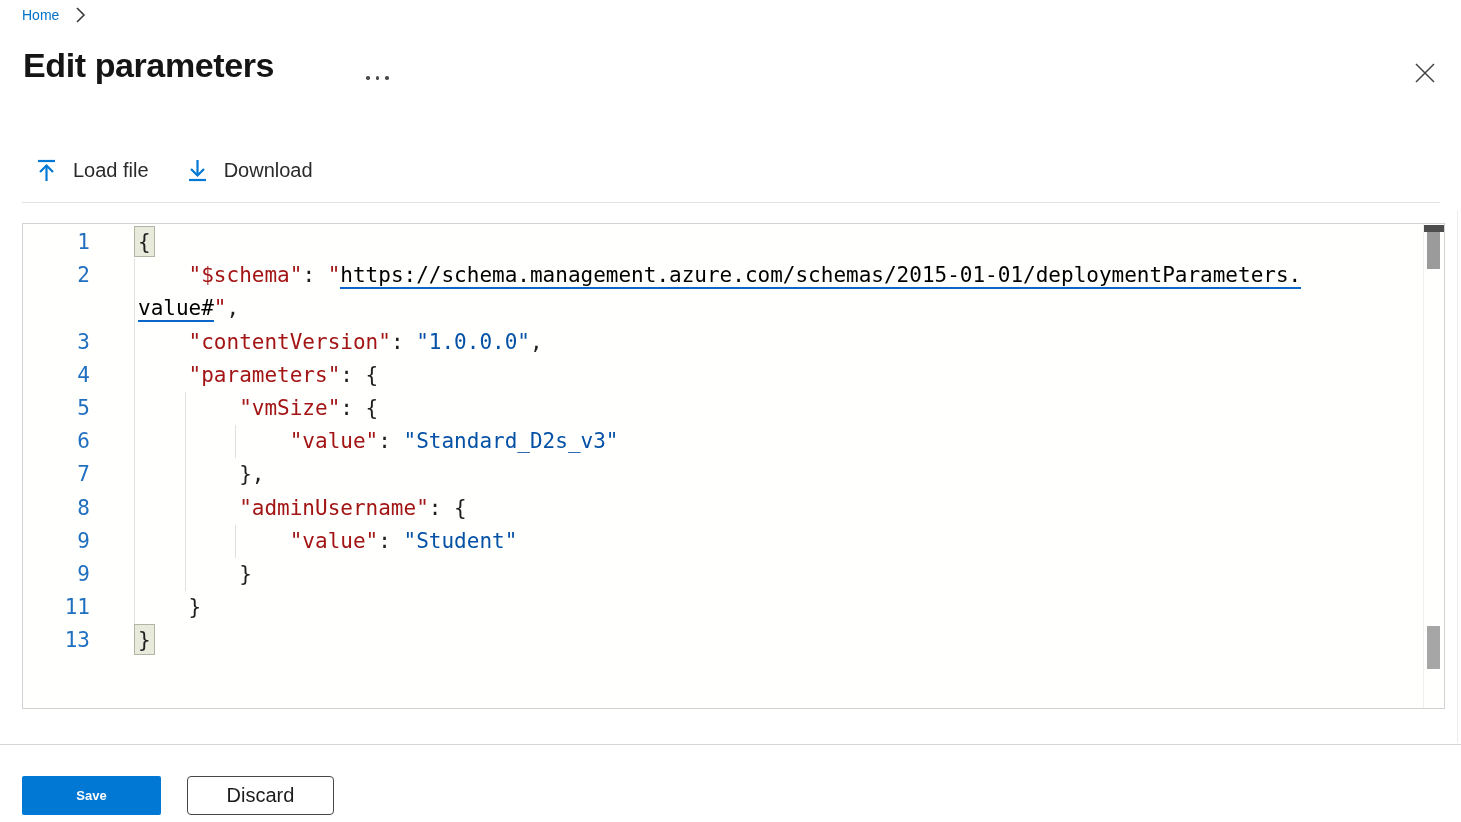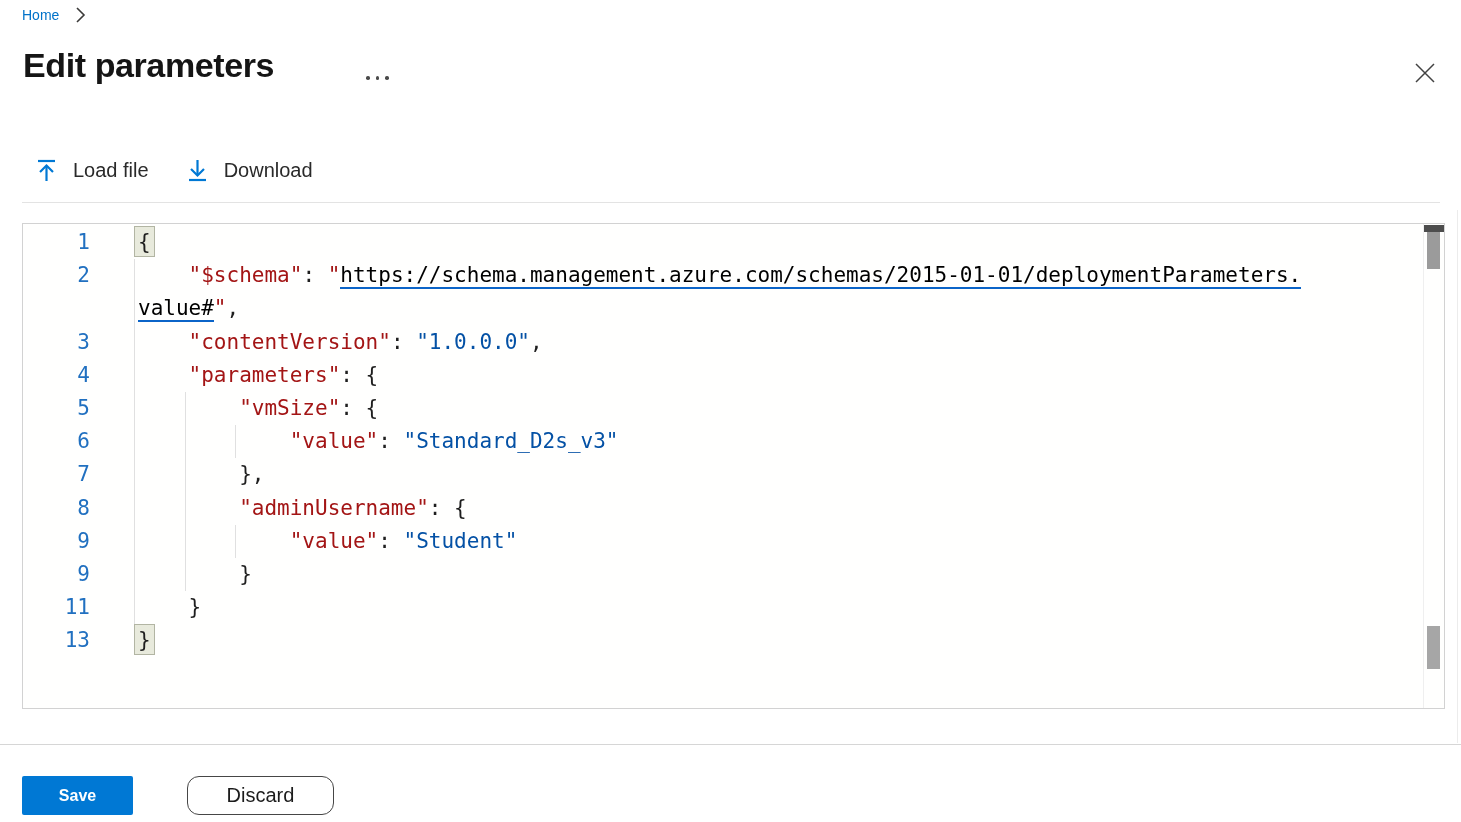--- a/index.html
+++ b/index.html
@@ -57,27 +57,27 @@
   .sb-thumb { position:absolute; top:8px; left:3px; width:13px; height:37px;
               background:#9b9b9b; cursor:pointer; }
   .sb-lowmark { position:absolute; top:402px; left:3px; width:13px; height:43px;
                 background:#a6a6a6; }
   .pane-edge { position:absolute; left:1457px; top:210px; width:1px; height:533px;
                background:#ececec; }
 
   
   .bottom-sep { position:absolute; left:0; top:744px; width:1461px; height:1px;
                 background:#d6d6d6; }
-  .save-btn { position:absolute; left:22px; top:776px; width:111px; height:39px;
-              background:#0078d4; color:#ffffff; font-size:16px; font-weight:700;
+  .save-btn { position:absolute; left:22px; top:776px; width:139px; height:39px;
+              background:#0078d4; color:#ffffff; font-size:13px; font-weight:700;
               border:none; border-radius:2px; cursor:pointer;
               font-family:"Liberation Sans", sans-serif; }
   .discard-btn { position:absolute; left:187px; top:776px; width:147px; height:39px;
                  background:#ffffff; color:#1c1c1c; font-size:20px;
-                 border:1px solid #464646; border-radius:12px; cursor:pointer;
+                 border:1px solid #464646; border-radius:4px; cursor:pointer;
                  font-family:"Liberation Sans", sans-serif; }
   svg { display:block; }
 </style>
 </head>
 <body>
 
 <div class="page">
 
   <div class="breadcrumb">
     <span class="home-link">Home</span>

